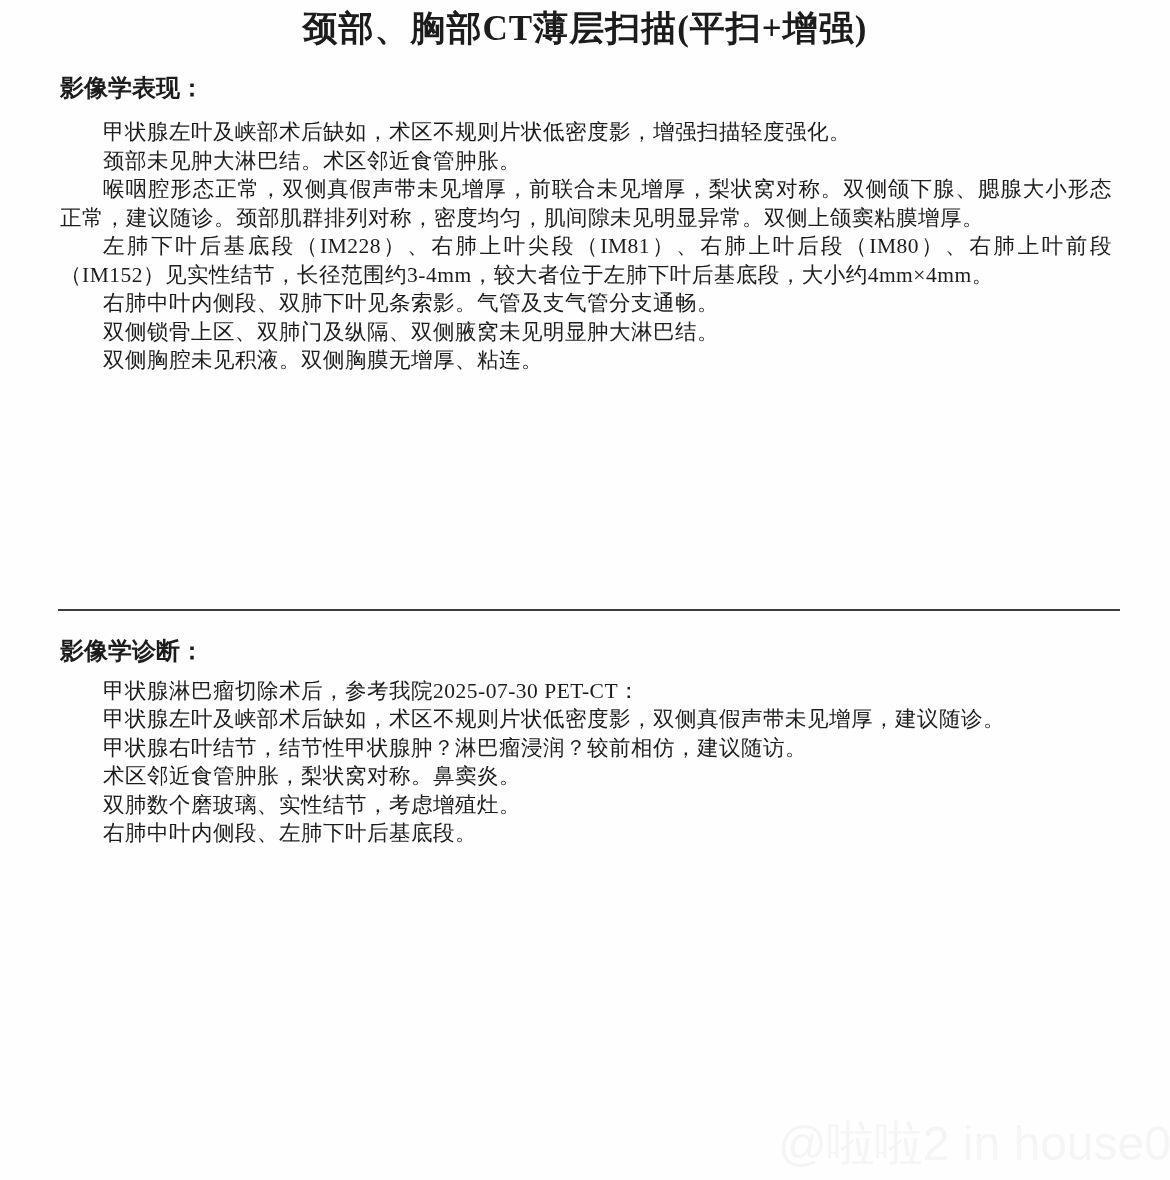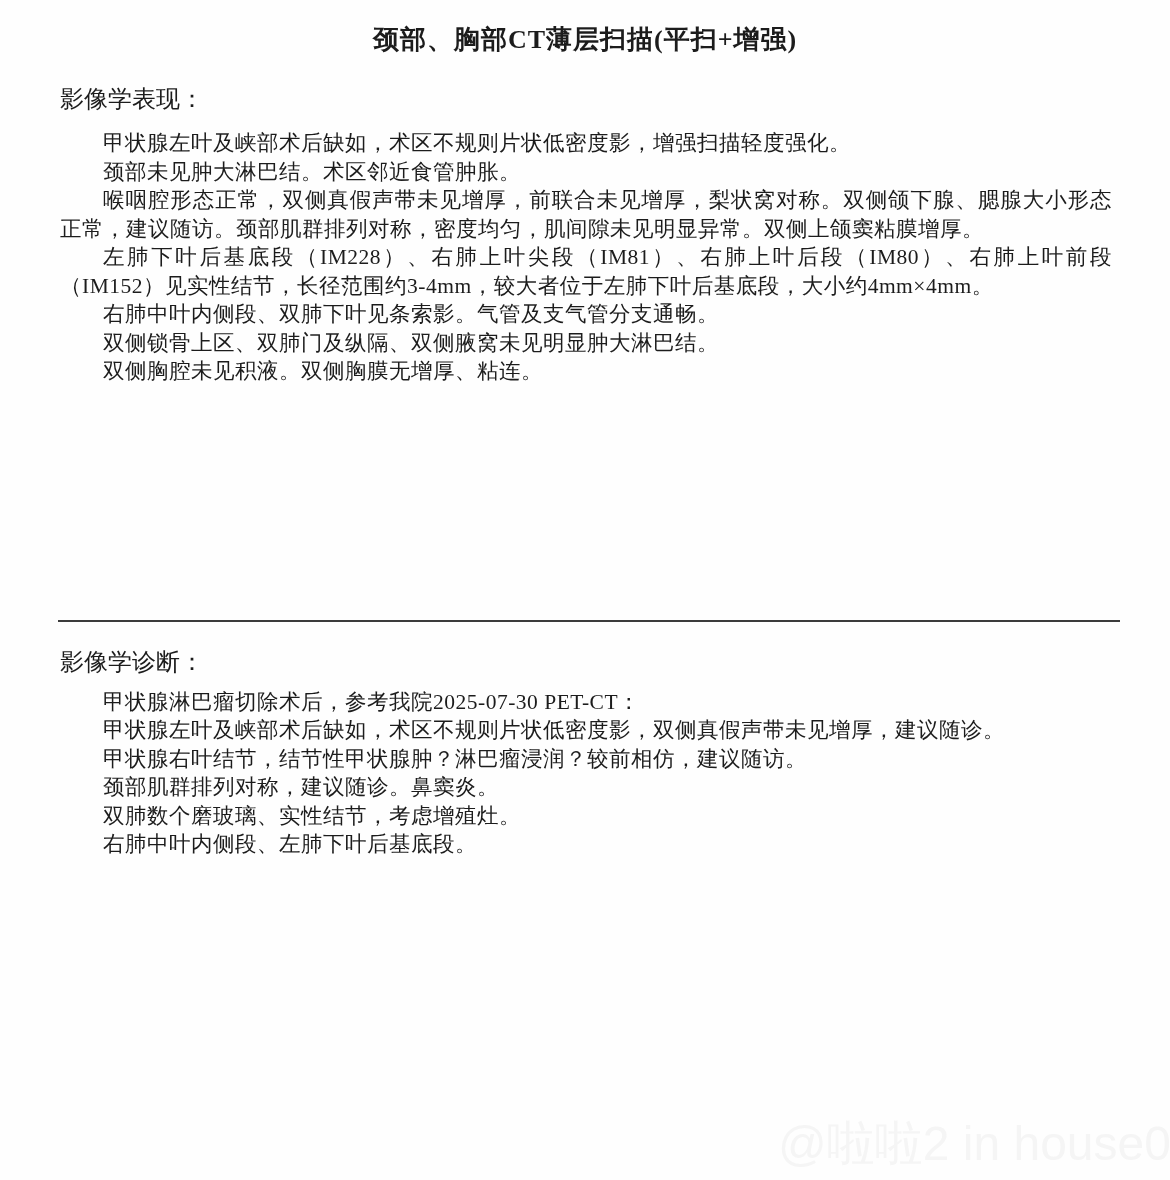--- a/index.html
+++ b/index.html
@@ -11,32 +11,32 @@
     position: relative;
     width: 1170px;
     height: 1180px;
     background: #fefefe;
     font-family: "Liberation Serif", "DejaVu Serif", serif;
     color: #1c1c1c;
     overflow: hidden;
   }
   .title {
     margin: 0;
-    padding-top: 21px;
-    font-size: 26px;
+    padding-top: 10px;
+    font-size: 35px;
     line-height: 38px;
     font-weight: bold;
     text-align: center;
     letter-spacing: 1px;
   }
   .section-heading {
     margin: 24px 60px 14px 60px;
     font-size: 24px;
     line-height: 32px;
-    font-weight: normal;
+    font-weight: bold;
   }
   .para {
     margin: 0 58px 0 60px;
     font-size: 21.5px;
     line-height: 28.5px;
     text-indent: 2em;
     text-align: justify;
     letter-spacing: 0.5px;
   }
   .divider {
@@ -63,34 +63,34 @@
 <body>
 
 <div class="page">
 
   <h1 class="title">颈部、胸部CT薄层扫描(平扫+增强)</h1>
 
   <section class="findings">
     <h2 class="section-heading">影像学表现：</h2>
     <p class="para">甲状腺左叶及峡部术后缺如，术区不规则片状低密度影，增强扫描轻度强化。</p>
     <p class="para">颈部未见肿大淋巴结。术区邻近食管肿胀。</p>
-    <p class="para">喉咽腔形态正常，双侧真假声带未见增厚，前联合未见增厚，梨状窝对称。双侧颌下腺、腮腺大小形态正常，建议随访。颈部肌群排列对称，密度均匀，肌间隙未见明显异常。双侧上颌窦粘膜增厚。</p>
+    <p class="para">喉咽腔形态正常，双侧真假声带未见增厚，前联合未见增厚，梨状窝对称。双侧颌下腺、腮腺大小形态正常，建议随诊。颈部肌群排列对称，密度均匀，肌间隙未见明显异常。双侧上颌窦粘膜增厚。</p>
     <p class="para">左肺下叶后基底段（IM228）、右肺上叶尖段（IM81）、右肺上叶后段（IM80）、右肺上叶前段（IM152）见实性结节，长径范围约3-4mm，较大者位于左肺下叶后基底段，大小约4mm×4mm。</p>
     <p class="para">右肺中叶内侧段、双肺下叶见条索影。气管及支气管分支通畅。</p>
     <p class="para">双侧锁骨上区、双肺门及纵隔、双侧腋窝未见明显肿大淋巴结。</p>
     <p class="para">双侧胸腔未见积液。双侧胸膜无增厚、粘连。</p>
   </section>
 
   <div class="divider"></div>
 
   <section class="diagnosis">
     <h2 class="section-heading">影像学诊断：</h2>
     <p class="para">甲状腺淋巴瘤切除术后，参考我院2025-07-30 PET-CT：</p>
     <p class="para">甲状腺左叶及峡部术后缺如，术区不规则片状低密度影，双侧真假声带未见增厚，建议随诊。</p>
     <p class="para">甲状腺右叶结节，结节性甲状腺肿？淋巴瘤浸润？较前相仿，建议随访。</p>
-    <p class="para">颈部肌群排列对称，建议随诊。鼻窦炎。</p>
+    <p class="para">术区邻近食管肿胀，梨状窝对称。鼻窦炎。</p>
     <p class="para">双肺数个磨玻璃、实性结节，考虑增殖灶。</p>
     <p class="para">右肺中叶内侧段、左肺下叶后基底段。</p>
   </section>
 
   <div class="watermark">@啦啦2 in house086</div>
 
 </div>
 
 </body></html>

